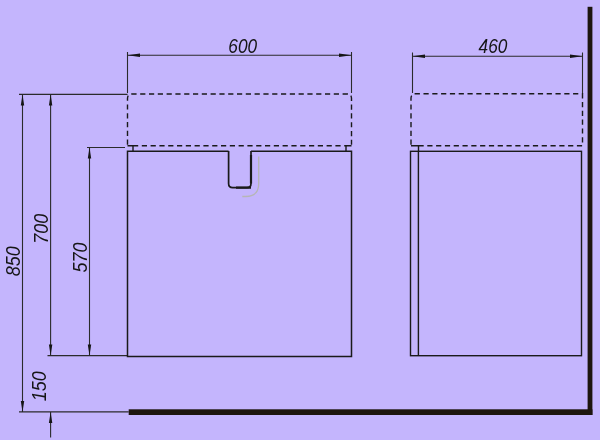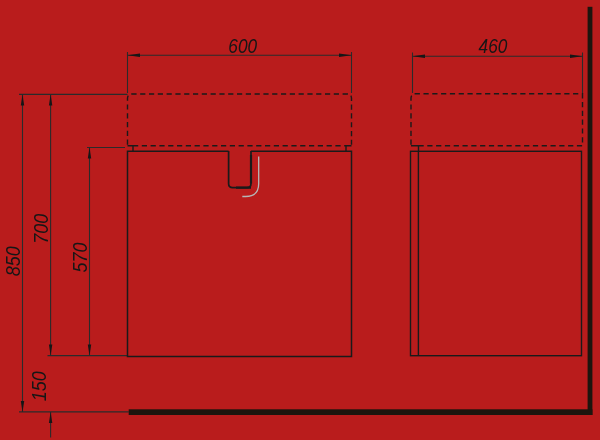--- a/index.html
+++ b/index.html
@@ -1,16 +1,16 @@
 <!DOCTYPE html>
 <html><head>
 <meta charset="utf-8">
 <style>
   html,body{margin:0;padding:0;background:#ffffff;}
-  .wrap{width:600px;height:440px;position:relative;background:#b91c1c;overflow:hidden;}
+  .wrap{width:600px;height:440px;position:relative;background:#c4b5fd;overflow:hidden;}
   svg{display:block;}
   text{font-family:"Liberation Sans",sans-serif;font-style:italic;fill:#161616;}
 </style>
 </head>
 <body>
 <div class="wrap">
 <svg width="600" height="440" viewBox="0 0 600 440" xmlns="http://www.w3.org/2000/svg">
 
   <g stroke="#2b2b2b" stroke-width="1.1" fill="none">
     <path d="M127.5 52 V93"></path>

